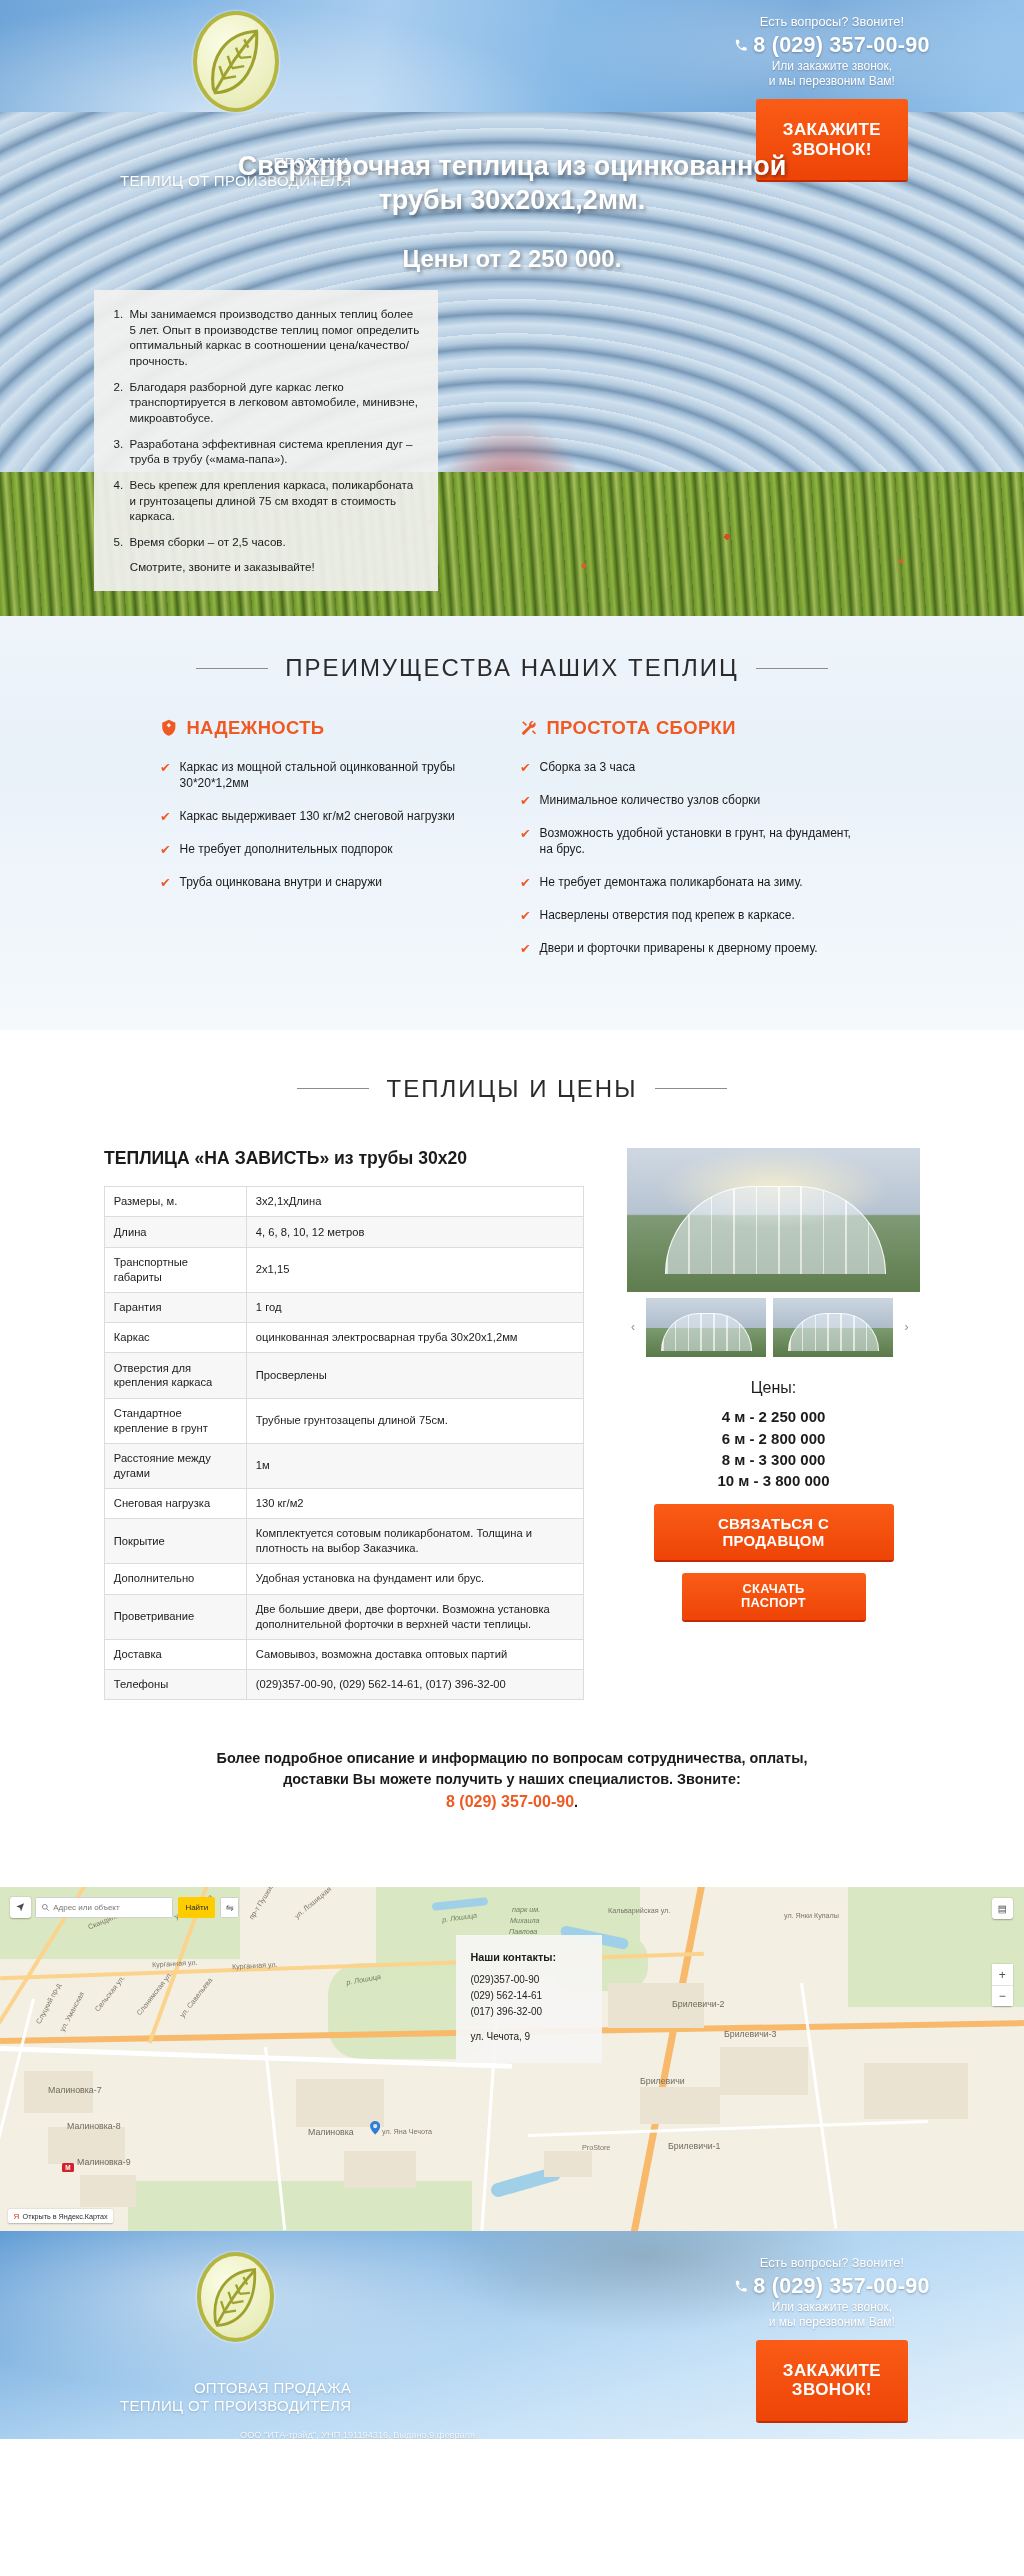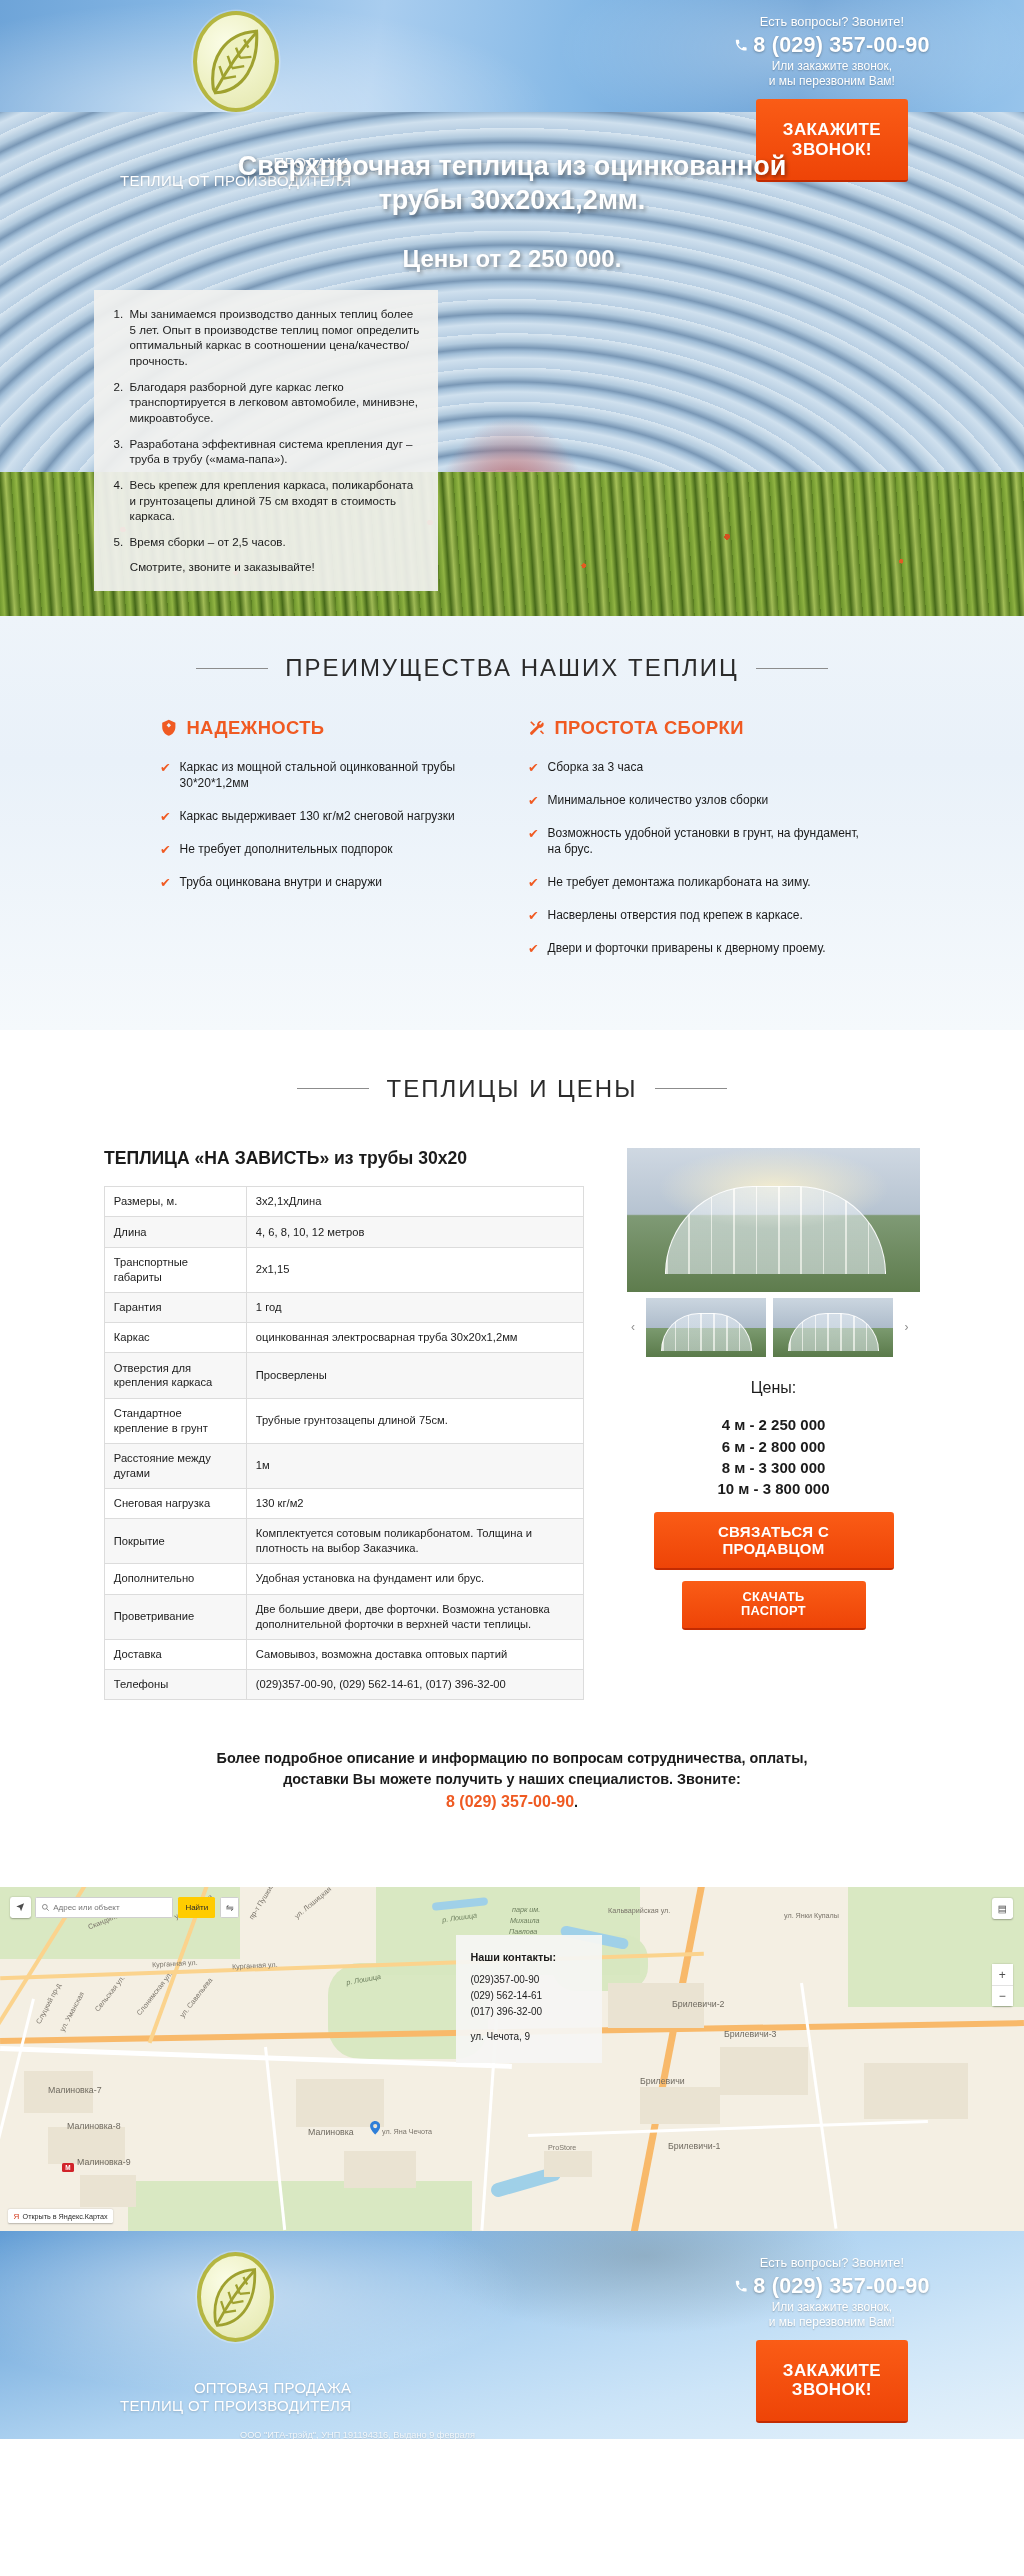--- a/index.html
+++ b/index.html
@@ -191,21 +191,21 @@
   }
   .sec-title .bar { width: 72px; height: 0.8px; background: #8c8c8c; }
 
   
   .advantages {
     background: linear-gradient(#eef4fa 0%, #e9f1f9 35%, #f5f9fc 100%);
     padding: 38px 0 56px;
   }
   .adv-grid {
     width: 800px; margin: 35px auto 0;
-    display: flex; gap: 24px;
+    display: flex; gap: 16px;
     padding-left: 48px;
   }
   .adv-col { width: 344px; }
   .adv-head {
     display: flex; align-items: center; gap: 8.8px;
     color: #f05a22; font-size: 18.4px; font-weight: bold;
     letter-spacing: 0.4px; margin-bottom: 21px;
   }
   .adv-head svg { width: 17.6px; height: 17.6px; fill: #f05a22; flex: none; }
   .adv-item {
@@ -268,21 +268,21 @@
     position: relative; overflow: hidden;
   }
   .thumb .gh3 {
     position: absolute; left: 14.4px; bottom: 6.4px; width: 91px; height: 38px;
     background: repeating-linear-gradient(90deg, rgba(255,255,255,.8) 0 1.6px, rgba(230,238,245,.55) 1.6px 12.8px);
     border: 1.6px solid rgba(255,255,255,.9); border-bottom: 0;
     border-radius: 56px 56px 0 0;
   }
   .prices-title {
     text-align: center; font-size: 16px; color: #1b1b1b;
-    margin-top: 22.4px; margin-bottom: 17px;
+    margin-top: 22.4px; margin-bottom: 9px;
   }
   .price-rows {
     text-align: center; font-size: 15px; font-weight: bold;
     color: #1b1b1b; line-height: 1.42;
   }
   .cta-seller {
     display: block; width: 240px; margin: 12.8px auto 0;
     padding: 10.4px 8px; font-size: 15px; letter-spacing: 0.3px;
   }
   .cta-passport {
@@ -730,21 +730,21 @@
       <div class="map-lbl it" style="left:346px;top:88px;transform:rotate(-10deg);">р. Лошица</div>
       <div class="map-lbl big" style="left:672px;top:112px;">Брилевичи-2</div>
       <div class="map-lbl big" style="left:724px;top:142px;">Брилевичи-3</div>
       <div class="map-lbl big" style="left:640px;top:189px;">Брилевичи</div>
       <div class="map-lbl big" style="left:48px;top:198px;">Малиновка-7</div>
       <div class="map-lbl big" style="left:67px;top:234px;">Малиновка-8</div>
       <div class="map-lbl big" style="left:77px;top:270px;">Малиновка-9</div>
       <div class="map-lbl big" style="left:308px;top:240px;">Малиновка</div>
       <div class="map-lbl" style="left:382px;top:240px;">ул. Яна Чечота</div>
       <div class="map-lbl big" style="left:668px;top:254px;">Брилевичи-1</div>
-      <div class="map-lbl" style="left:548px;top:256px;">ProStore</div>
+      <div class="map-lbl" style="left:582px;top:256px;">ProStore</div>
     </div>
 
     <div class="map-search">
       <div class="map-geo">
         <svg viewBox="0 0 24 24" aria-hidden="true">
             <path d="M21 3 3 10.5l8 3 3 8L21 3z"></path>
           </svg>
       </div>
       <div class="map-input-wrap">
         <svg viewBox="0 0 24 24" aria-hidden="true">

